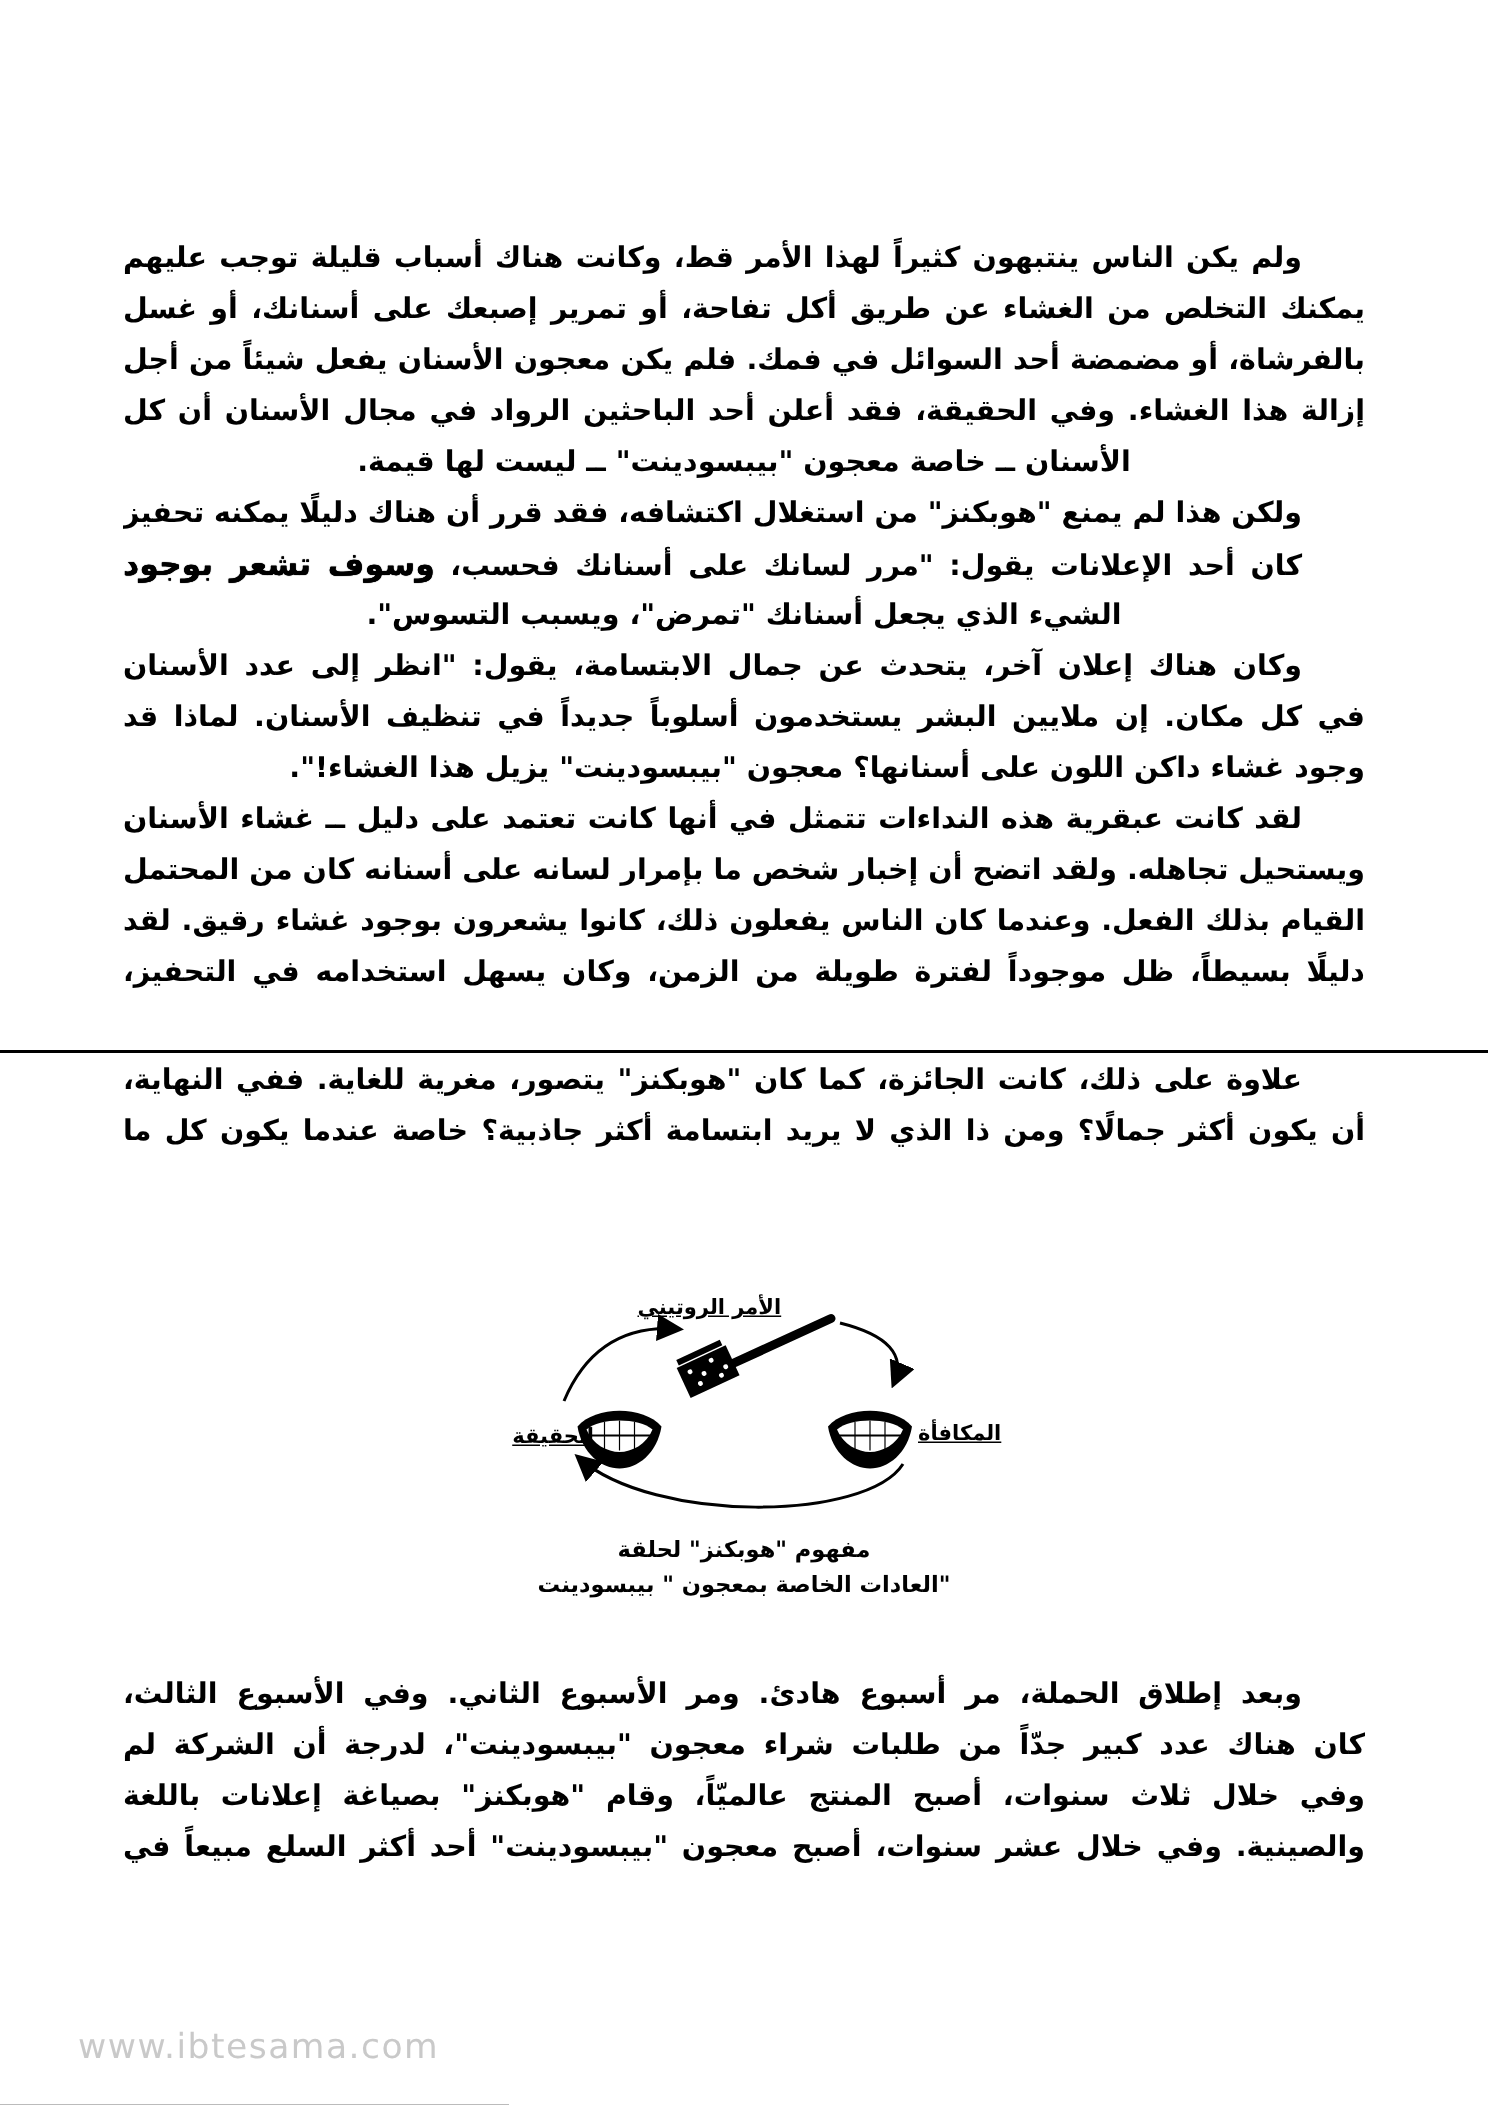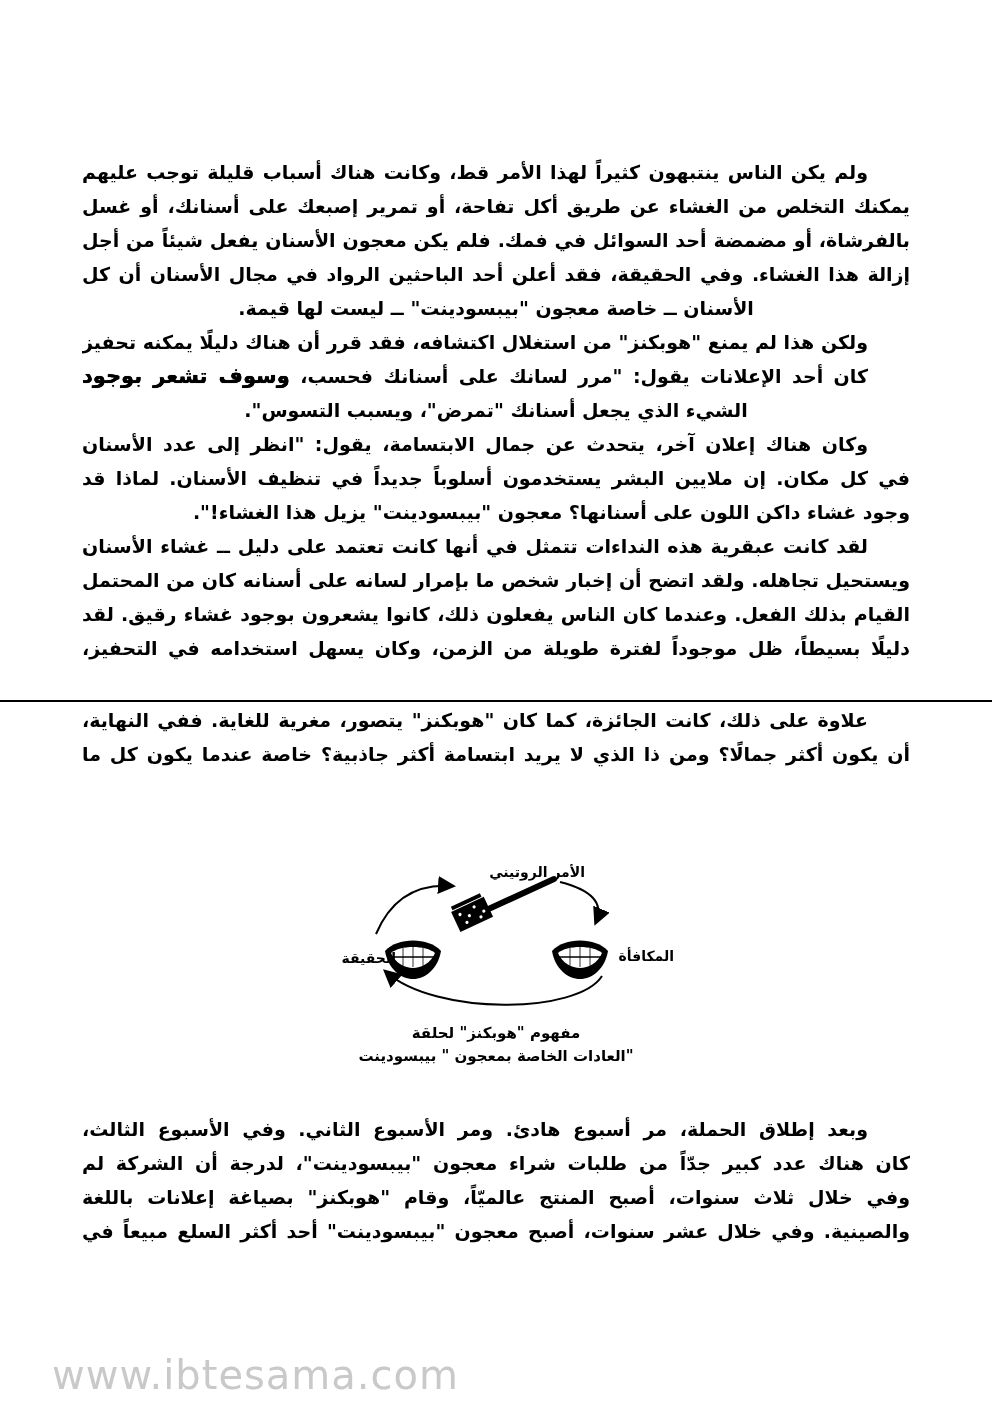--- a/index.html
+++ b/index.html
@@ -8,28 +8,28 @@
   .textblock{position:absolute;right:82px;width:828px;}
   .tl{height:34px;line-height:34px;font-size:19px;overflow:hidden;white-space:normal;}
   .just{text-align:justify;text-align-last:justify;}
   .ind{text-indent:42px;}
   .ctr{text-align:center;text-align-last:center;}
   .shift-r{padding-left:260px;}
   .shift-r2{padding-left:170px;}
   .bold-big{font-size:21px;text-shadow:0 0 0.7px #000, 0 0 0.4px #000;}
   .divider{position:absolute;left:0;top:700px;width:992px;height:2px;background:#000;}
   .figure{position:absolute;left:340px;top:856px;width:330px;height:165px;}
-  .fig-label{position:absolute;font-size:14px;line-height:16px;text-align:right;}
+  .fig-label{position:absolute;font-size:14px;line-height:16px;text-align:left;text-decoration:underline;}
   .routine-label{left:85px;top:8px;width:160px;}
   .cue-label{left:4px;top:94px;width:52px;}
   .reward-label{left:272px;top:92px;width:62px;}
   .caption{position:absolute;left:0;top:1022px;width:992px;text-align:center;
            font-size:15px;line-height:23px;}
   .watermark{position:absolute;left:52px;top:1352px;direction:ltr;font-weight:normal;
-             font-size:40px;letter-spacing:1px;color:#c9c9c9;font-family:"DejaVu Sans",sans-serif;}
+             font-size:23px;letter-spacing:1px;color:#c9c9c9;font-family:"DejaVu Sans",sans-serif;}
 </style>
 </head>
 <body>
 
 <div class="page">
 
   <div class="textblock" style="top:155px;">
     <div class="tl just ind">ولم يكن الناس ينتبهون كثيراً لهذا الأمر قط، وكانت هناك أسباب قليلة توجب عليهم القيام بذلك: حيث</div>
     <div class="tl just">يمكنك التخلص من الغشاء عن طريق أكل تفاحة، أو تمرير إصبعك على أسنانك، أو غسل أسنانك</div>
     <div class="tl just">بالفرشاة، أو مضمضة أحد السوائل في فمك. فلم يكن معجون الأسنان يفعل شيئاً من أجل المساعدة على</div>

